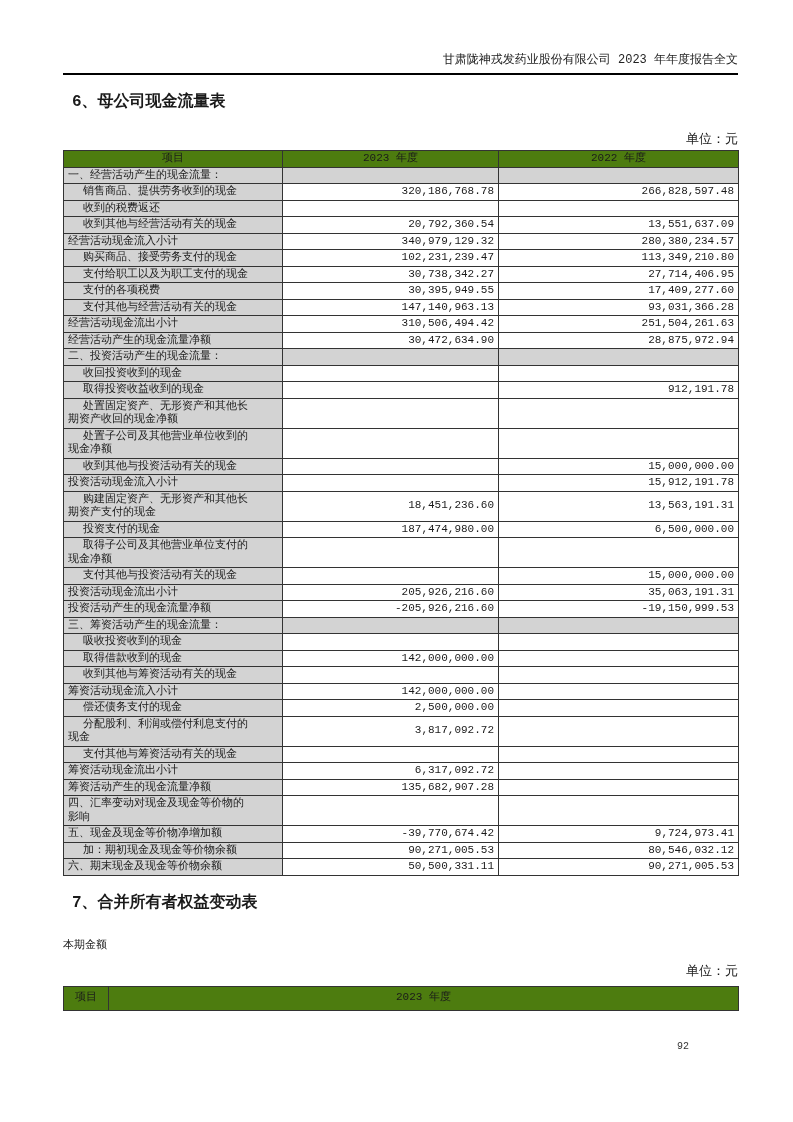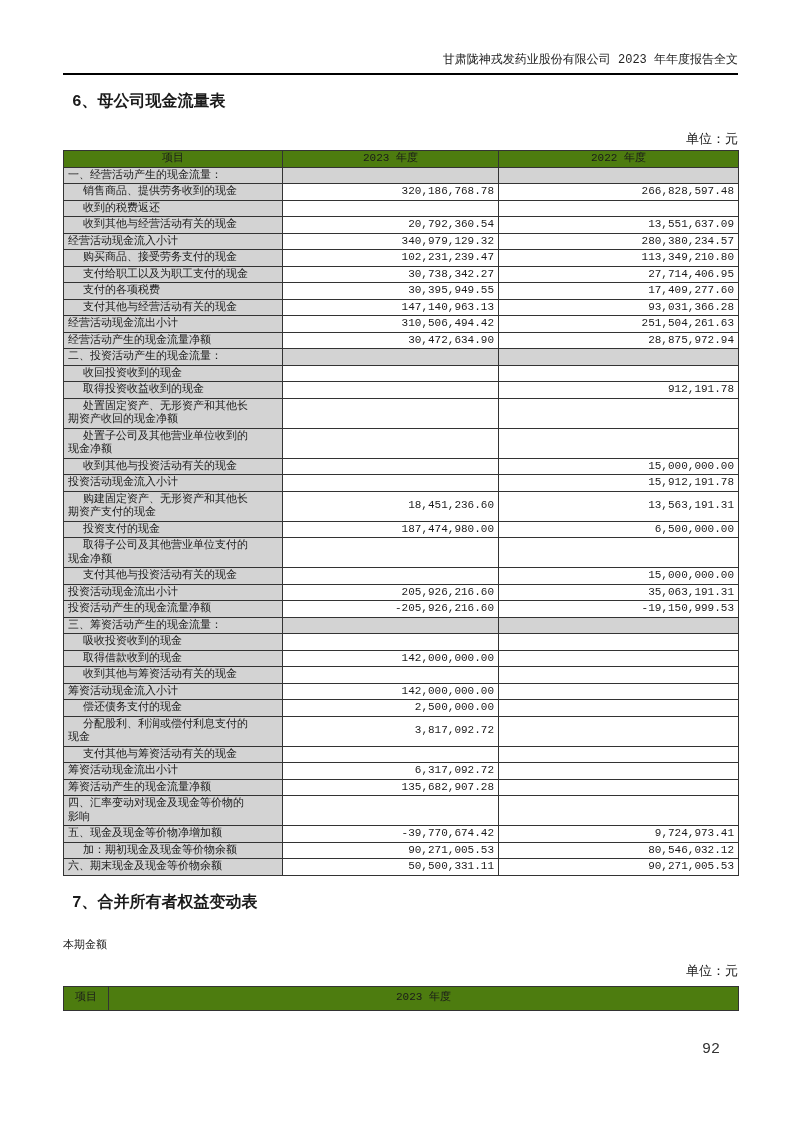--- a/index.html
+++ b/index.html
@@ -68,22 +68,22 @@
   td.label { background:#d3d3d3; white-space:pre-line; }
   td.label.indent { text-indent:15px; }
   td.num { text-align:right; padding-right:6px; background:#fff; }
   tr.section td, tr.section td.num { background:#d3d3d3; }
 
   table.equity { margin-top:8px; }
   table.equity th { height:24px; }
 
   .page-number {
     position:absolute;
-    top:1041px; left:702px;
-    font-size:15px;
+    top:1041px; left:677px;
+    font-size:10px;
     color:#333;
   }
 </style>
 </head>
 <body>
 
 <div class="page">
   <div class="content">
 
     <div class="doc-header-title">甘肃陇神戎发药业股份有限公司 2023 年年度报告全文</div>

